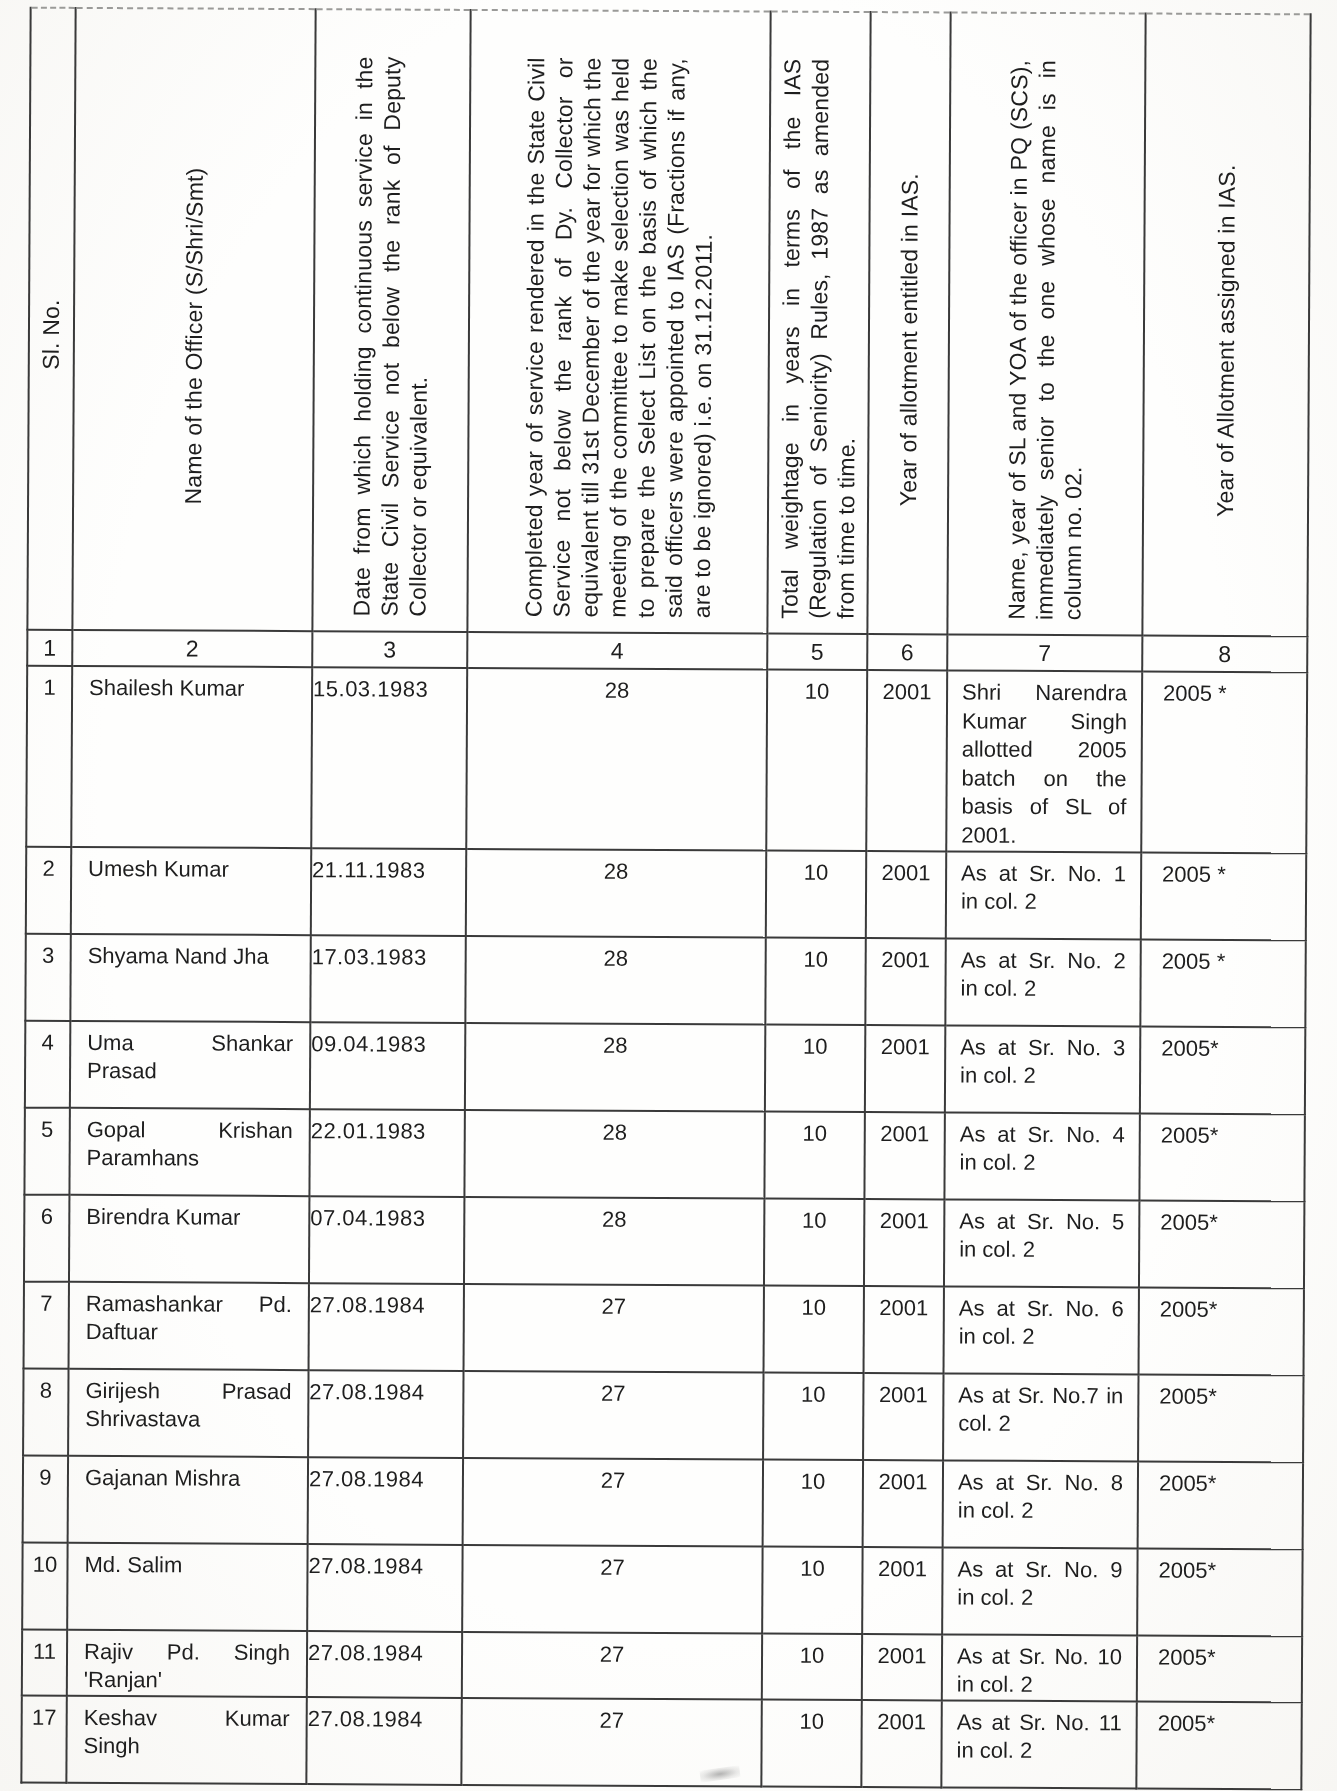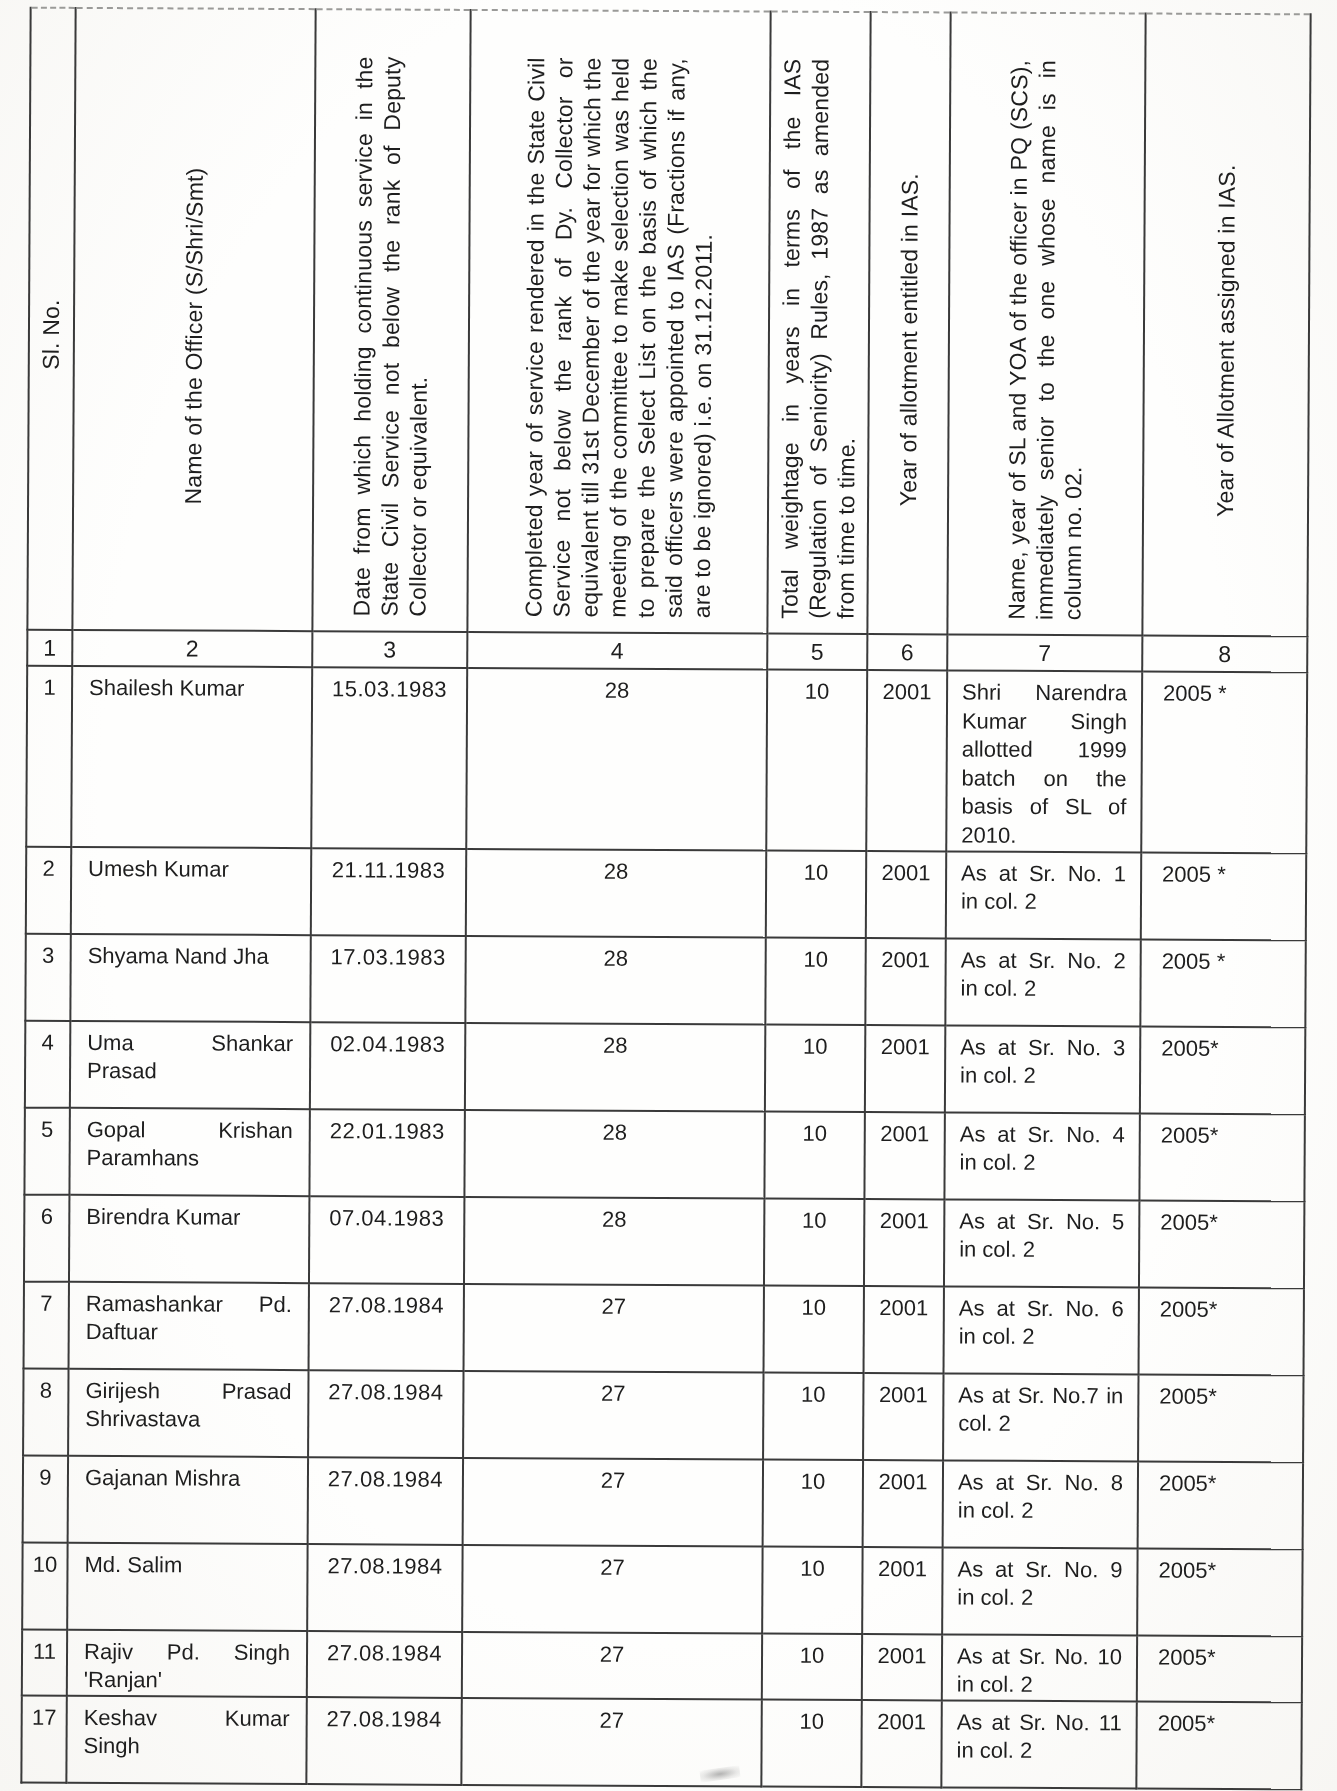--- a/index.html
+++ b/index.html
@@ -62,21 +62,21 @@
   tbody tr.data-row:first-child { height: 172px; }
   tbody tr.data-row:nth-child(11) { height: 62px; }
   tbody td {
     vertical-align: top;
     font-size: 22px;
     line-height: 1.3;
     padding-top: 7px;
   }
   td.c-sl   { text-align: center; }
   td.c-name { text-align: justify; padding-left: 16px; padding-right: 16px; }
-  td.c-date { text-align: center; letter-spacing: 0.5px; }
+  td.c-date { letter-spacing: 0.5px; }
   td.c-yrs  { text-align: center; }
   td.c-wt   { text-align: center; }
   td.c-yr   { text-align: center; }
   td.c-sen  { text-align: justify; padding-left: 14px; padding-right: 14px; }
   td.c-asg  { text-align: left; padding-left: 20px; }
   .scan-mark {
     position: absolute;
     left: 700px;
     top: 1768px;
     width: 40px;
@@ -123,21 +123,21 @@
       </tr>
     </thead>
     <tbody>
         <tr class="data-row">
           <td class="c-sl">1</td>
           <td class="c-name">Shailesh Kumar</td>
           <td class="c-date">15.03.1983</td>
           <td class="c-yrs">28</td>
           <td class="c-wt">10</td>
           <td class="c-yr">2001</td>
-          <td class="c-sen">Shri Narendra Kumar Singh allotted 1999 batch on the basis of SL of 2010.</td>
+          <td class="c-sen">Shri Narendra Kumar Singh allotted 2005 batch on the basis of SL of 2001.</td>
           <td class="c-asg">2005 *</td>
         </tr>
         <tr class="data-row">
           <td class="c-sl">2</td>
           <td class="c-name">Umesh Kumar</td>
           <td class="c-date">21.11.1983</td>
           <td class="c-yrs">28</td>
           <td class="c-wt">10</td>
           <td class="c-yr">2001</td>
           <td class="c-sen">As at Sr. No. 1 in col. 2</td>
@@ -149,21 +149,21 @@
           <td class="c-date">17.03.1983</td>
           <td class="c-yrs">28</td>
           <td class="c-wt">10</td>
           <td class="c-yr">2001</td>
           <td class="c-sen">As at Sr. No. 2 in col. 2</td>
           <td class="c-asg">2005 *</td>
         </tr>
         <tr class="data-row">
           <td class="c-sl">4</td>
           <td class="c-name">Uma Shankar Prasad</td>
-          <td class="c-date">02.04.1983</td>
+          <td class="c-date">09.04.1983</td>
           <td class="c-yrs">28</td>
           <td class="c-wt">10</td>
           <td class="c-yr">2001</td>
           <td class="c-sen">As at Sr. No. 3 in col. 2</td>
           <td class="c-asg">2005*</td>
         </tr>
         <tr class="data-row">
           <td class="c-sl">5</td>
           <td class="c-name">Gopal Krishan Paramhans</td>
           <td class="c-date">22.01.1983</td>

